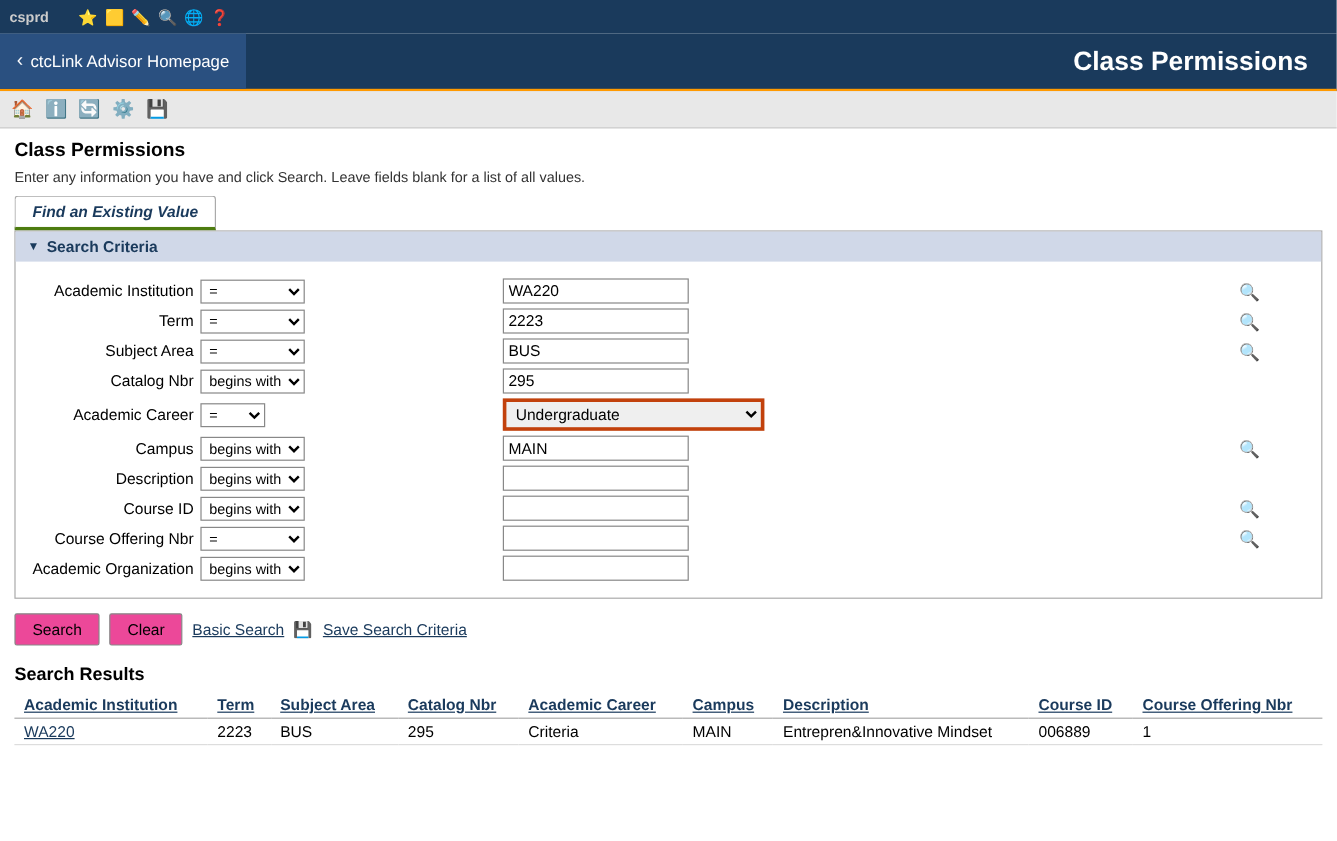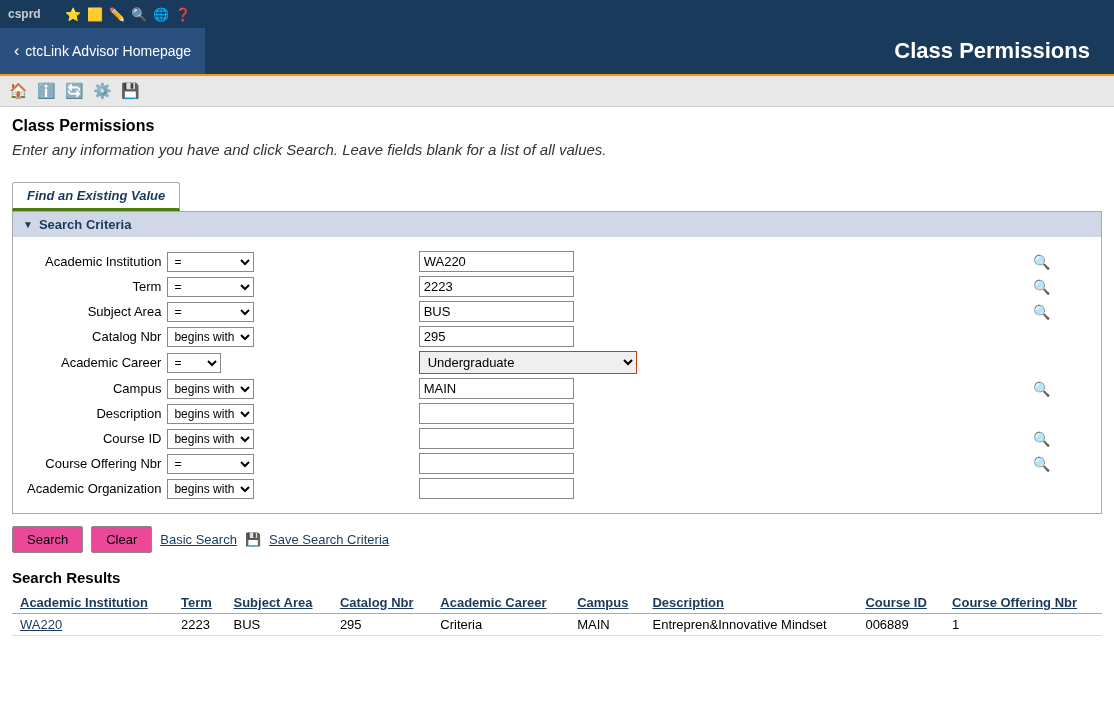--- a/index.html
+++ b/index.html
@@ -90,24 +90,23 @@
     .content {
       padding: 10px 12px;
     }
     .page-title {
       font-size: 16px;
       font-weight: bold;
       color: #000;
       margin-bottom: 6px;
     }
     .page-subtitle {
-      font-size: 15px;
+      font-size: 12px;
       color: #333;
-      margin-bottom: 24px;
-      font-style: italic;
+      margin-bottom: 8px;
     }
 
     
     .tab-bar {
       display: flex;
       margin-bottom: 0;
     }
     .tab-btn {
       background: #e0e0e0;
       border: 1px solid #aaa;
@@ -187,21 +186,21 @@
       background: #fff;
     }
     input[type="text"].field-input {
       font-size: 13px;
       border: 1px solid #888;
       padding: 2px 4px;
       width: 155px;
     }
     select.career-select {
       font-size: 13px;
-      border: 1px solid #c2410c;
+      border: 3px solid #c2410c;
       padding: 2px 4px;
       width: 218px;
     }
     .lookup-icon {
       display: inline-flex;
       align-items: center;
       justify-content: center;
       width: 20px;
       height: 20px;
       cursor: pointer;

